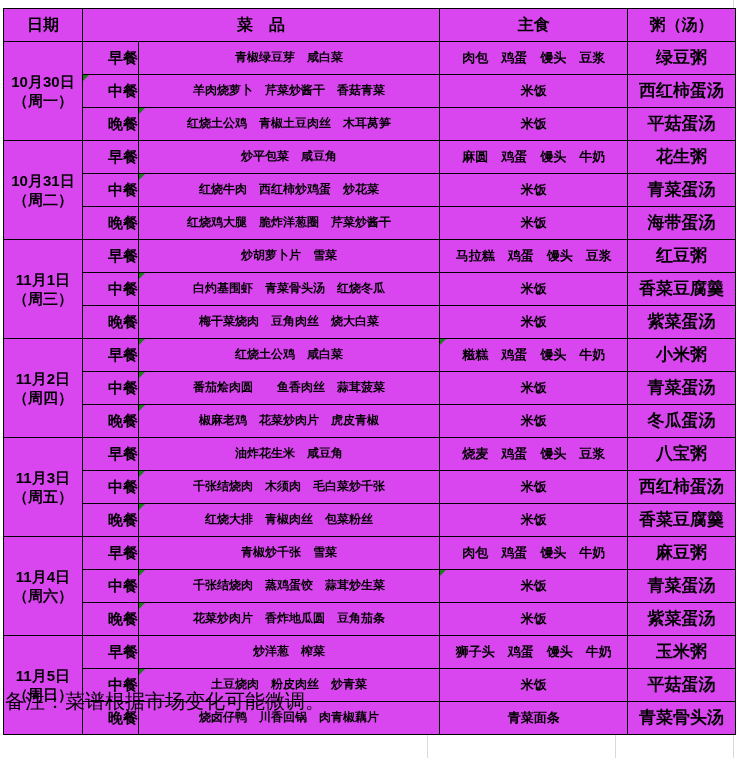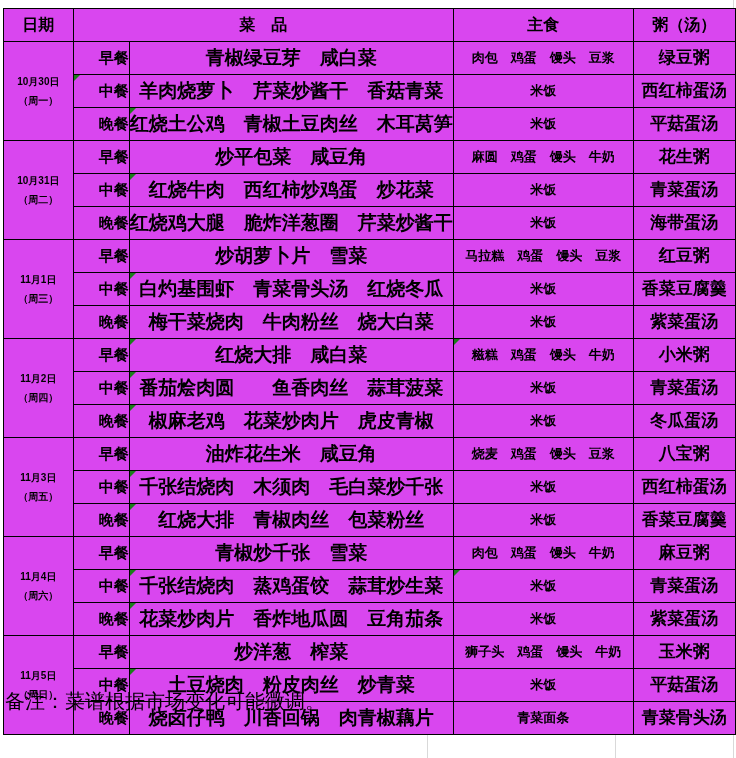--- a/index.html
+++ b/index.html
@@ -21,23 +21,23 @@
     position:absolute;left:3px;top:8px;
     border-collapse:collapse;table-layout:fixed;background:#d946ef;
   }
   td,th{
     border:1px solid #000;padding:0;margin:0;
     text-align:center;vertical-align:middle;
     font-weight:bold;font-size:16px;line-height:1.1;
     white-space:nowrap;overflow:hidden;position:relative;
   }
   tr{height:33px;}
-  .date-cell{font-size:10px;line-height:19px;}
+  .date-cell{font-size:15px;line-height:19px;}
   .meal-cell{font-size:15px;padding-left:25px;}
-  .dishes-cell{font-size:19px;}
+  .dishes-cell{font-size:12px;}
   .staple-cell{font-size:13px;}
   .soup-cell{font-size:17px;}
   th{font-size:16px;}
   .tri{
     position:absolute;left:0;top:0;width:0;height:0;
     border-top:6px solid #1b7e1b;border-right:6px solid transparent;
   }
   .footer-note{
     position:absolute;left:5px;top:688px;height:27px;line-height:27px;
     font-size:20px;font-weight:normal;text-align:left;white-space:nowrap;
@@ -126,32 +126,32 @@
       <td class="soup-cell"><span>红豆粥</span></td>
     </tr>
     <tr>
       <td class="meal-cell"><span>中餐</span></td>
       <td class="dishes-cell"><i class="tri"></i><span>白灼基围虾　青菜骨头汤　红烧冬瓜</span></td>
       <td class="staple-cell"><span>米饭</span></td>
       <td class="soup-cell"><span>香菜豆腐羹</span></td>
     </tr>
     <tr>
       <td class="meal-cell"><span>晚餐</span></td>
-      <td class="dishes-cell"><span>梅干菜烧肉　牛肉粉丝　烧大白菜</span></td>
+      <td class="dishes-cell"><span>梅干菜烧肉　豆角肉丝　烧大白菜</span></td>
       <td class="staple-cell"><span>米饭</span></td>
       <td class="soup-cell"><span>紫菜蛋汤</span></td>
     </tr>
 
     <tr>
       <td class="date-cell" rowspan="3">
         <div>11月2日</div>
         <div>（周四）</div>
       </td>
       <td class="meal-cell"><span>早餐</span></td>
-      <td class="dishes-cell"><i class="tri"></i><span>红烧大排　咸白菜</span></td>
+      <td class="dishes-cell"><i class="tri"></i><span>红烧土公鸡　咸白菜</span></td>
       <td class="staple-cell"><i class="tri"></i><span>糍糕　鸡蛋　馒头　牛奶</span></td>
       <td class="soup-cell"><span>小米粥</span></td>
     </tr>
     <tr>
       <td class="meal-cell"><span>中餐</span></td>
       <td class="dishes-cell"><i class="tri"></i><span>番茄烩肉圆　　鱼香肉丝　蒜茸菠菜</span></td>
       <td class="staple-cell"><span>米饭</span></td>
       <td class="soup-cell"><span>青菜蛋汤</span></td>
     </tr>
     <tr>

